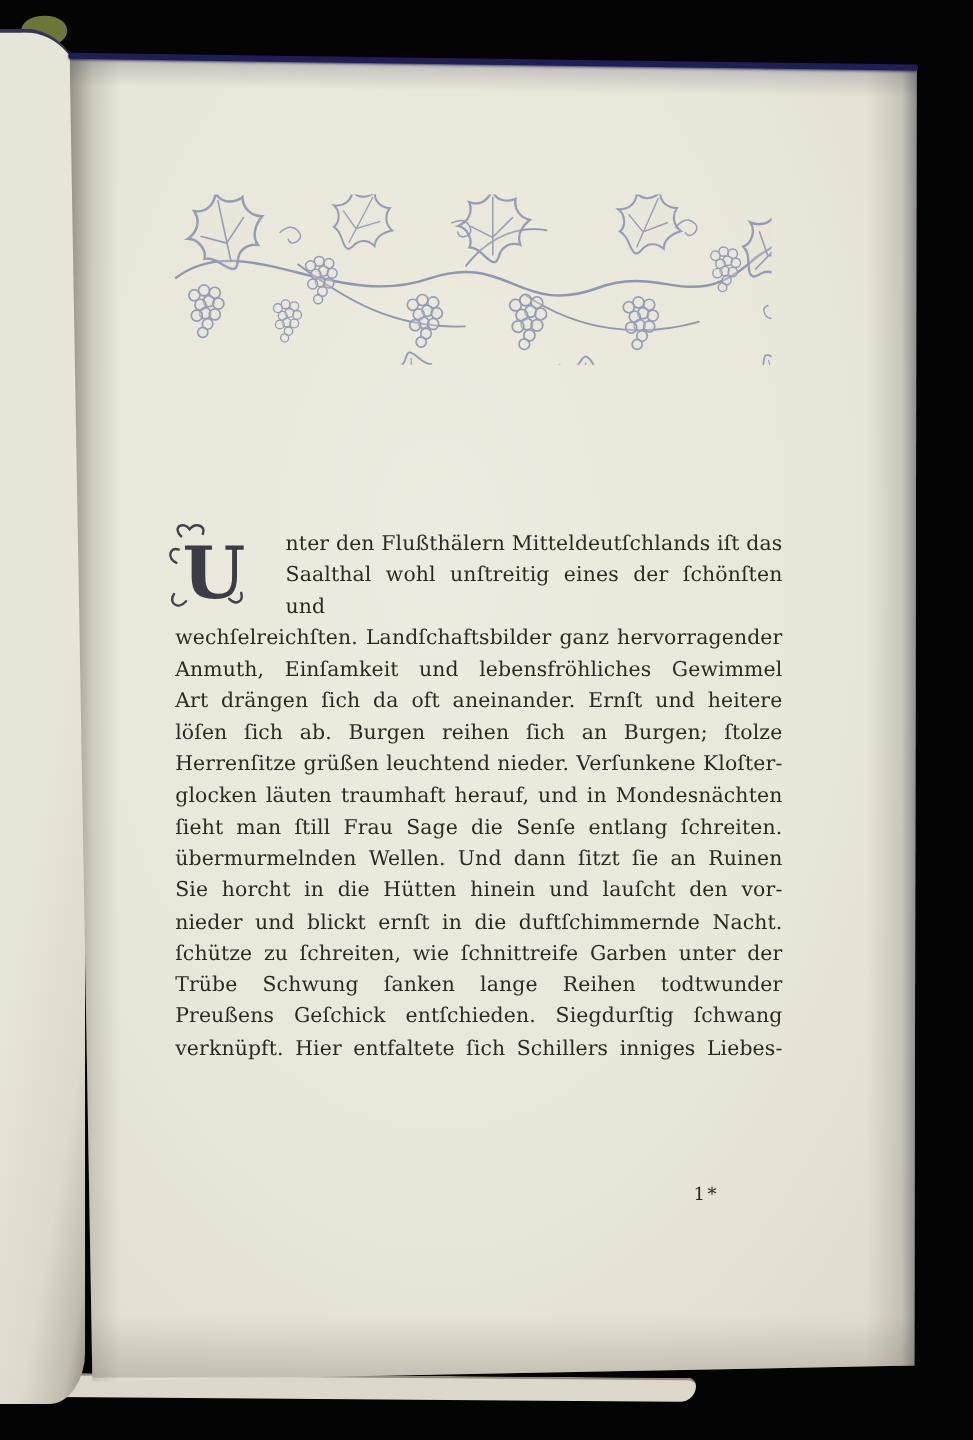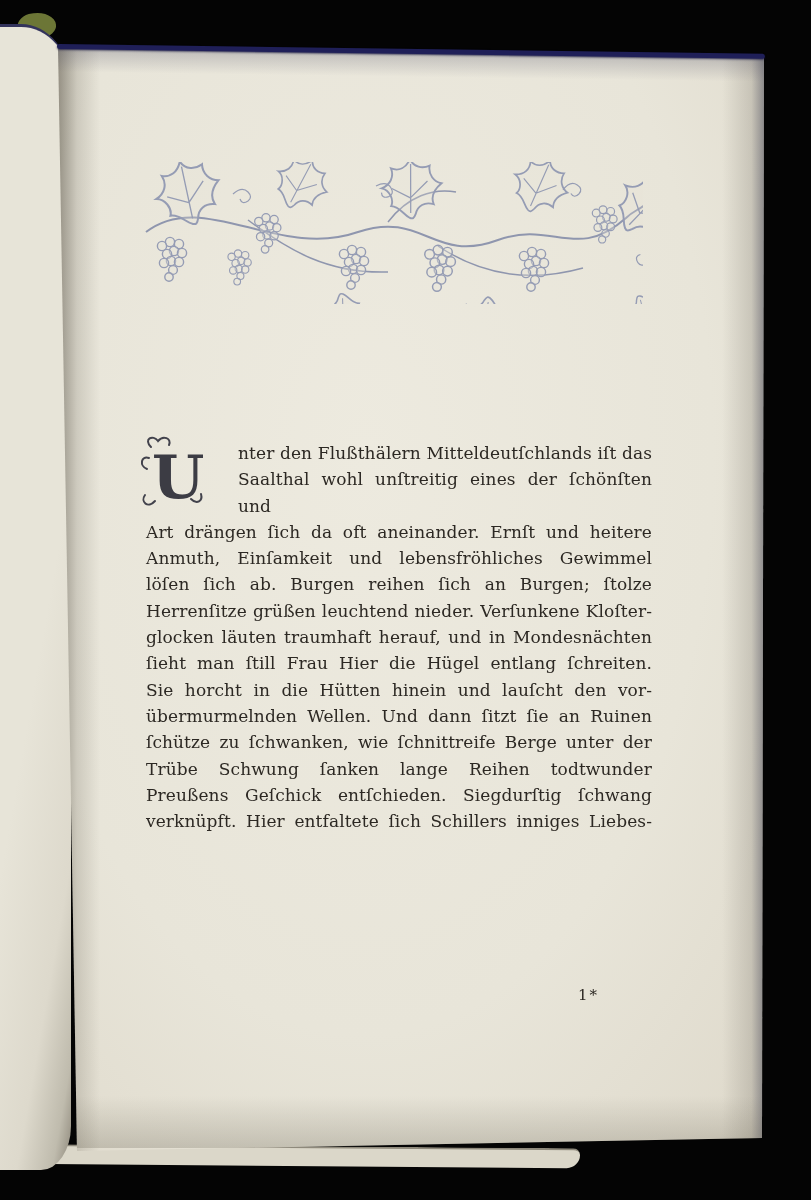--- a/index.html
+++ b/index.html
@@ -111,29 +111,31 @@
       <path d="M8,34 C0,31 2,20 10,23"></path>
       <path d="M16,66 C9,74 1,67 6,60"></path>
       <path d="M52,64 C58,70 64,66 62,59"></path>
     </g>
     <text x="13" y="63" font-size="60" font-weight="bold" fill="#3c3c44" font-family="DejaVu Serif, serif">U</text>
   </svg>
 
   <div class="textblock">
     <div class="line indent">nter den Flußthälern Mitteldeutſchlands iſt das</div>
     <div class="line indent">Saalthal wohl unſtreitig eines der ſchönſten und</div>
+    <div class="line">wechſelreichſten.  Landſchaftsbilder ganz hervorragender</div>
+    <div class="line">Anmuth, Einſamkeit und lebensfröhliches Gewimmel</div>
     <div class="line">Art drängen ſich da oft aneinander.  Ernſt und heitere</div>
-    <div class="line">Anmuth, Einſamkeit und lebensfröhliches Gewimmel</div>
     <div class="line">löſen ſich ab.  Burgen reihen ſich an Burgen; ſtolze</div>
     <div class="line">Herrenſitze grüßen leuchtend nieder.  Verſunkene Kloſter-</div>
     <div class="line">glocken läuten traumhaft herauf, und in Mondesnächten</div>
-    <div class="line">ſieht man ſtill Frau Hier die Hügel entlang ſchreiten.</div>
+    <div class="line">ſieht man ſtill Frau Sage die Senſe entlang ſchreiten.</div>
+    <div class="line">übermurmelnden Wellen.  Und dann ſitzt ſie an Ruinen</div>
     <div class="line">Sie horcht in die Hütten hinein und lauſcht den vor-</div>
-    <div class="line">übermurmelnden Wellen.  Und dann ſitzt ſie an Ruinen</div>
-    <div class="line">ſchütze zu ſchwanken, wie ſchnittreife Berge unter der</div>
+    <div class="line">nieder und blickt ernſt in die duftſchimmernde Nacht.</div>
+    <div class="line">ſchütze zu ſchreiten, wie ſchnittreife Garben unter der</div>
     <div class="line">Trübe Schwung ſanken lange Reihen todtwunder</div>
     <div class="line">Preußens Geſchick entſchieden.  Siegdurſtig ſchwang</div>
     <div class="line">verknüpft.  Hier entfaltete ſich Schillers inniges Liebes-</div>
   </div>
 
   <div class="signature">1*</div>
 
 </div>
 
 </body></html>

